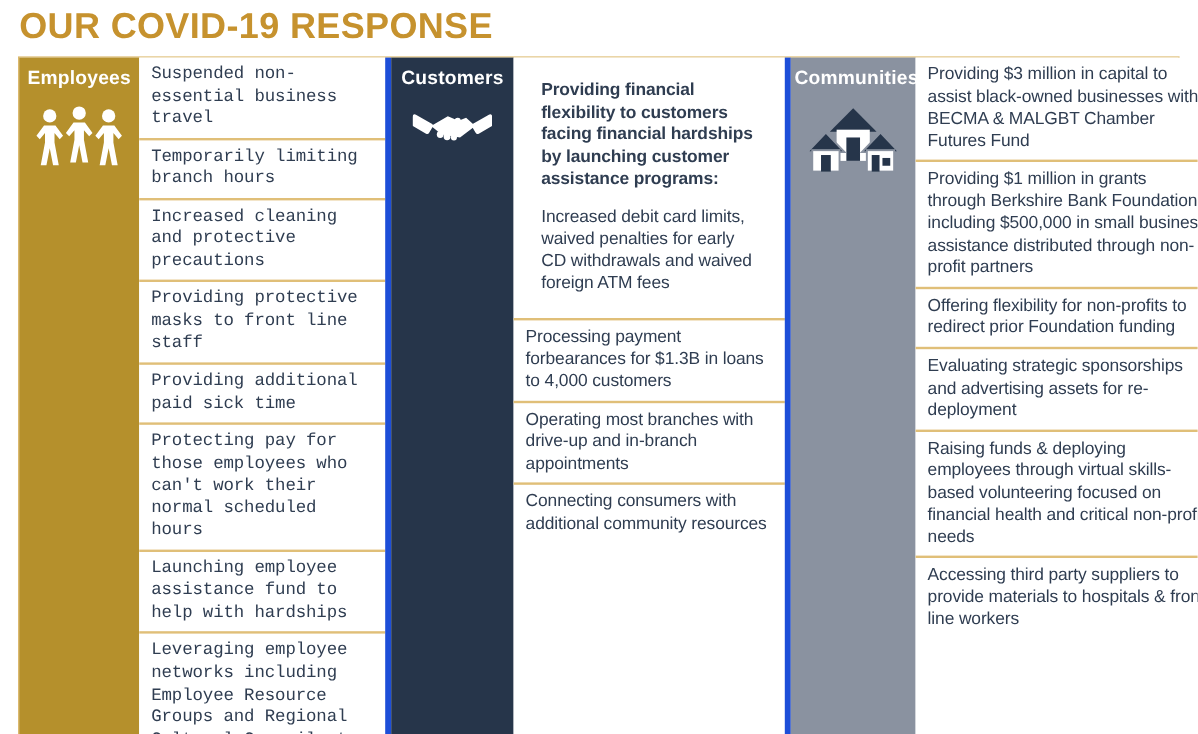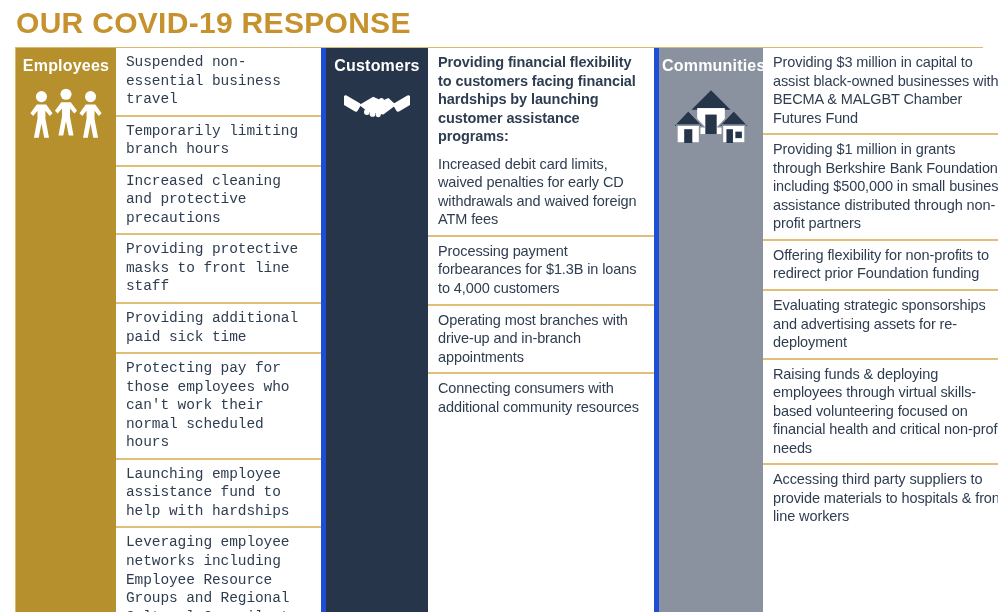--- a/index.html
+++ b/index.html
@@ -61,21 +61,21 @@
 
   .cell {
     padding: 5px 8px 6px 10px;
     font-size: 14.5px;
     line-height: 1.28;
     letter-spacing: -0.1px;
     color: #2F3D51;
     border-bottom: 2px solid #E0BF78;
   }
   .cell:last-child { border-bottom: none; flex: 1 1 auto; }
-  .cell p { margin: 0; }
+  .cell p { margin: 13px; }
   .cell p + p { margin-top: 9px; }
   .bold { font-weight: bold; }
 </style>
 </head>
 <body>
 
 <div class="page">
 
   <h1 class="page-title">OUR COVID-19 RESPONSE</h1>
 

